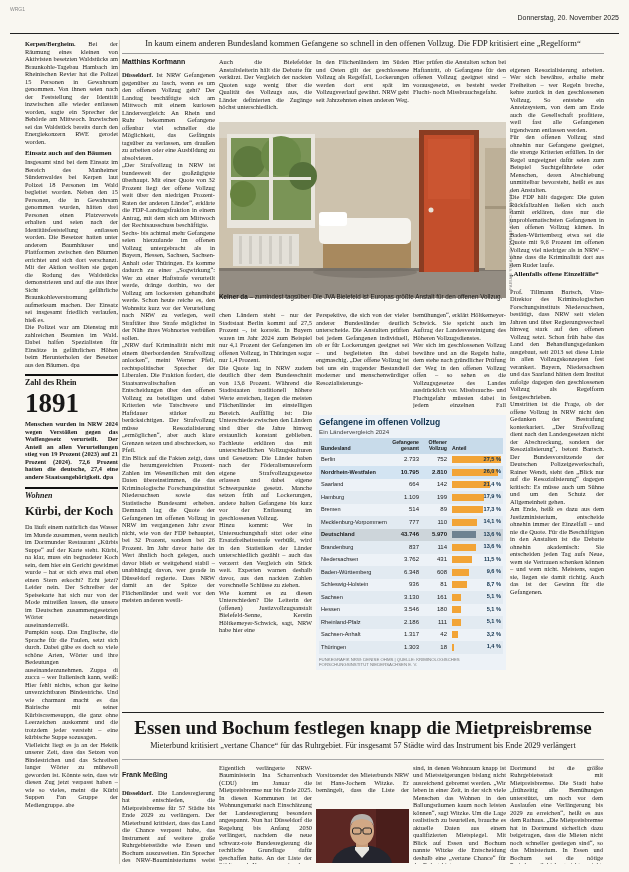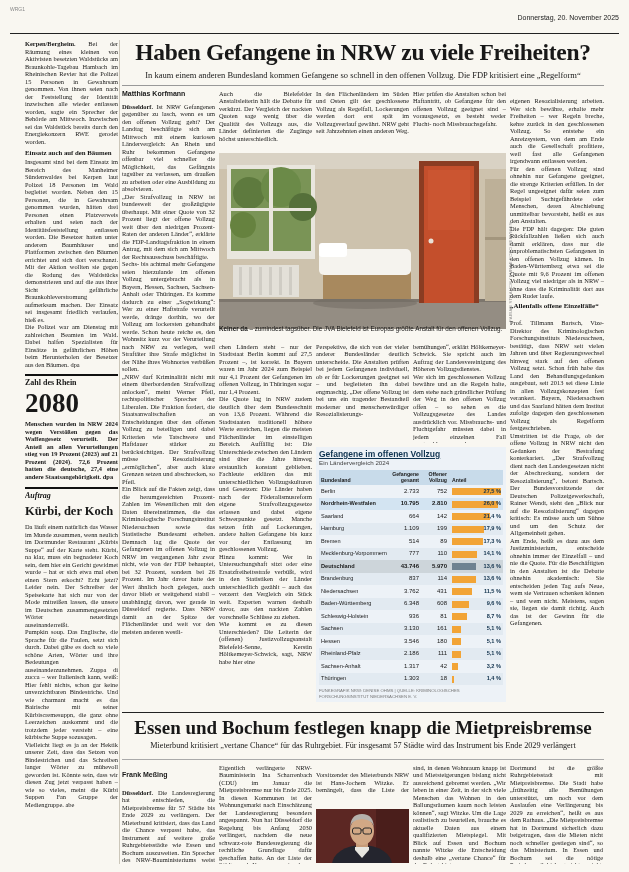--- a/index.html
+++ b/index.html
@@ -49,21 +49,21 @@
   .cap1 { left:97px; top:235px; width:287px; height:16px; font:6.3px/8px "Liberation Sans",sans-serif; text-align:left; white-space:normal; }
   .colB2 { left:97px; top:253px; width:93px; height:359px; }
   .midC { left:194px; top:253px; width:93px; height:100px; }
   .midD { left:291px; top:253px; width:93px; height:100px; }
   .colE { left:388px; top:0; width:94px; height:612px; }
   .e-sub { font:bold 7px/9px "Liberation Serif",serif; margin:2px 0 1px; text-align:left; }
 
   
   .gtable { left:194px; top:357px; width:190px; height:255px; background:#edf2f7; padding:4px 3px 2px;
             font-family:"Liberation Sans",sans-serif; white-space:normal; text-align:left; }
-  .gt-title { font-weight:bold; font-size:8.5px; color:#0f3350;text-decoration:underline; }
+  .gt-title { font-weight:bold; font-size:8.5px; color:#0f3350; }
   .gt-sub { font-size:6.2px; color:#444; margin:1px 0 3px; }
   .gt-head { display:flex; align-items:flex-end; background:#c8dbea; font-size:5.2px; font-weight:bold; padding:2px; line-height:1.1; }
   .c-land { width:66px; overflow:hidden; white-space:nowrap; }
   .c-g { width:32px; text-align:right; }
   .c-o { width:28px; text-align:right; }
   .c-a { flex:1; padding-left:5px; }
   .trow { display:flex; align-items:center; font-size:6px; padding:2.5px 2px; }
   .trow .c-land { font-size:5.6px; }
   .trow:nth-child(even) { background:#e2eaf1; }
   .trow.r-nrw { font-weight:bold; background:#d3e4f2; }
@@ -100,37 +100,36 @@
   <div class="head-rule"></div>
 
   <aside class="sidebar">
     <p class="body"><b class="dl">Kerpen/Bergheim.</b><span> Bei der Räumung eines kleinen von Aktivisten besetzten Waldstücks am Braunkohle-Tagebau Hambach im Rheinischen Revier hat die Polizei 15 Personen in Gewahrsam genommen. Von ihnen seien nach der Feststellung der Identität inzwischen alle wieder entlassen worden, sagte ein Sprecher der Behörde am Mittwoch. Inzwischen sei das Waldstück bereits durch den Energiekonzern RWE gerodet worden.</span></p>
     <h3 class="sb-sub">Einsatz auch auf den Bäumen</h3>
     <p class="body">Insgesamt sind bei dem Einsatz im Bereich des Manheimer Sündenwaldes bei Kerpen laut Polizei 18 Personen im Wald begleitet worden. Neben den 15 Personen, die in Gewahrsam genommen wurden, hätten drei Personen einen Platzverweis erhalten und seien nach der Identitätsfeststellung entlassen worden. Die Besetzer hatten unter anderem Baumhäuser und Plattformen zwischen den Bäumen errichtet und sich dort verschanzt. Mit der Aktion wollten sie gegen die Rodung des Waldstücks demonstrieren und auf die aus ihrer Sicht gefährliche Braunkohleverstromung aufmerksam machen. Der Einsatz sei insgesamt friedlich verlaufen, hieß es.
 Die Polizei war am Dienstag mit zahlreichen Beamten im Wald. Dabei halfen Spezialisten für Einsätze in gefährlichen Höhen beim Herunterholen der Besetzer aus den Bäumen. dpa</p>
 
     <div class="zdt">
       <div class="zdt-label">Zahl des Rhein</div>
-      <div class="zdt-number">2080</div>
+      <div class="zdt-number">1891</div>
       <p class="zdt-text">Menschen wurden in NRW 2024 wegen Verstößen gegen das Waffengesetz verurteilt. Der Anteil an allen Verurteilungen stieg von 19 Prozent (2023) auf 21 Prozent (2024). 72,6 Prozent hatten die deutsche, 27,4 eine andere Staatsangehörigkeit. dpa</p>
     </div>
 
     <div class="glosse">
-      <div class="gl-label">Auftrag</div>
+      <div class="gl-label">Wohnen</div>
       <h2 class="gl-head">Kürbi, der Koch</h2>
       <p class="body">Da läuft einem natürlich das Wasser im Munde zusammen, wenn neulich im Dortmunder Restaurant „Kürbis Suppe“ auf der Karte steht. Kürbi, na klar, muss ein begnadeter Koch sein, dem hier ein Gericht gewidmet wurde – hat er sich etwa mal eben einen Stern erkocht? Echt jetzt? Leider nein. Der Schreiber der Speisekarte hat sich nur von der Mode mitreißen lassen, die unsere im Deutschen zusammengesetzten Wörter neuerdings auseinanderreißt.
 Pumpkin soup. Das Englische, die Sprache für die Faulen, setzt sich durch. Dabei gäbe es doch so viele schöne Arten, Wörter und ihre Bedeutungen auseinanderzunehmen. Zuppa di zucca – wer Italienisch kann, weiß: Hier fehlt nichts, schon gar keine unverzichtbaren Bindestriche. Und wie charmant macht es das Bairische mit seiner Kürbiscremesuppn, die ganz ohne Leerzeichen auskommt und die trotzdem jeder versteht – eine kürbische Suppe sozusagen.
 Vielleicht liegt es ja an der Hektik unserer Zeit, dass das Setzen von Bindestrichen und das Schreiben langer Wörter zu mühevoll geworden ist. Könnte sein, dass wir diesen Zug jetzt verpasst haben – wie so vieles, meint die Kürbi Suppen Fan Gruppe der Mediengruppe. abe</p>
     </div>
   </aside>
 
   <div class="vrule"></div>
 
   <section class="main">
-    <h1 class="mh">Haben Gefangene in NRW zu viele Freiheiten?</h1>
     <p class="msub">In kaum einem anderen Bundesland kommen Gefangene so schnell in den offenen Vollzug. Die FDP kritisiert eine „Regelform“</p>
     <div class="mrule"></div>
 
     <div class="mbody">
       <div class="blk author">Matthias Korfmann</div>
 
       <div class="blk colA"><b class="dl">Düsseldorf.</b><span> Ist NRW Gefangenen gegenüber zu lasch, wenn es um den offenen Vollzug geht? Der Landtag beschäftigte sich am Mittwoch mit einem kuriosen Ländervergleich: An Rhein und Ruhr bekommen Gefangene offenbar viel schneller die Möglichkeit, das Gefängnis tagsüber zu verlassen, um draußen zu arbeiten oder eine Ausbildung zu absolvieren.
 „Der Strafvollzug in NRW ist bundesweit der großzügigste überhaupt. Mit einer Quote von 32 Prozent liegt der offene Vollzug weit über den niedrigen Prozent-Raten der anderen Länder“, erklärte die FDP-Landtagsfraktion in einem Antrag, mit dem sich am Mittwoch der Rechtsausschuss beschäftigte.
 Sechs- bis achtmal mehr Gefangene seien hierzulande im offenen Vollzug untergebracht als in Bayern, Hessen, Sachsen, Sachsen-Anhalt oder Thüringen. Es komme dadurch zu einer „Sogwirkung“: Wer zu einer Haftstrafe verurteilt werde, dränge dorthin, wo der Vollzug am lockersten gehandhabt werde. Schon heute reiche es, den Wohnsitz kurz vor der Verurteilung nach NRW zu verlegen, weil Straftäter ihre Strafe möglichst in der Nähe ihres Wohnortes verbüßen sollen.
 „NRW darf Kriminalität nicht mit einem überbordenden Strafvollzug anlocken“, meint Werner Pfeil, rechtspolitischer Sprecher der Liberalen. Die Fraktion fordert, die Staatsanwaltschaften an Entscheidungen über den offenen Vollzug zu beteiligen und dabei Kriterien wie Tatschwere und Haftdauer stärker zu berücksichtigen. Der Strafvollzug müsse Resozialisierung „ermöglichen“, aber auch klare Grenzen setzen und abschrecken, so Pfeil.

